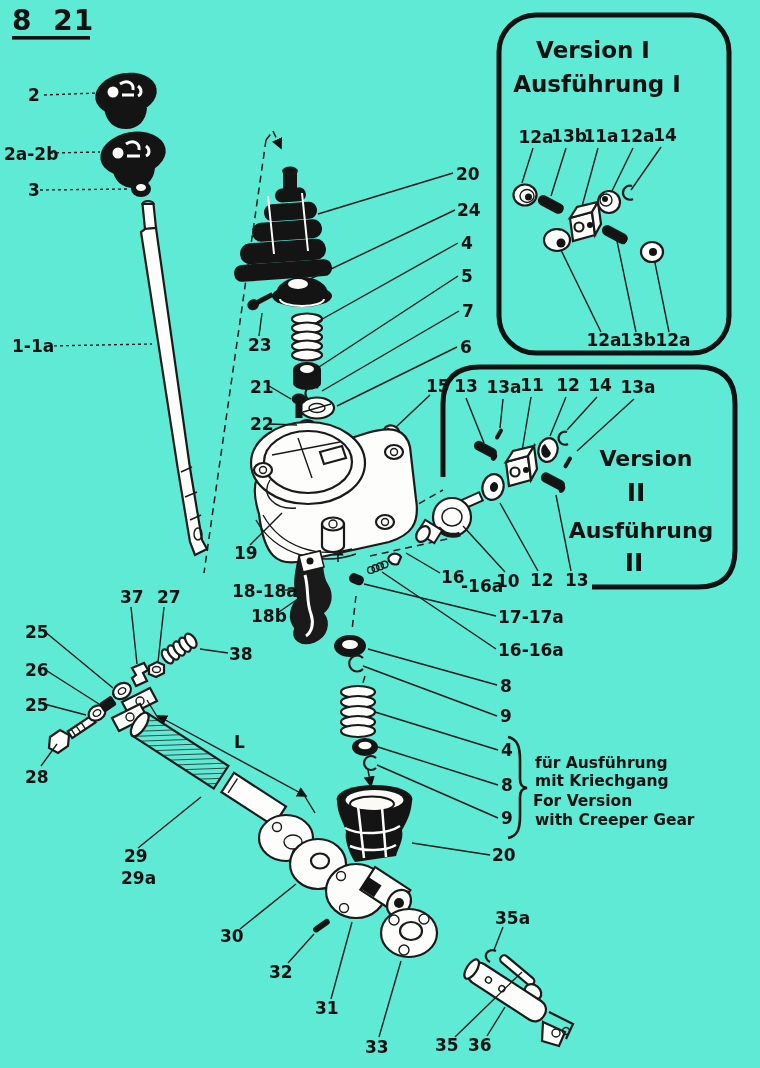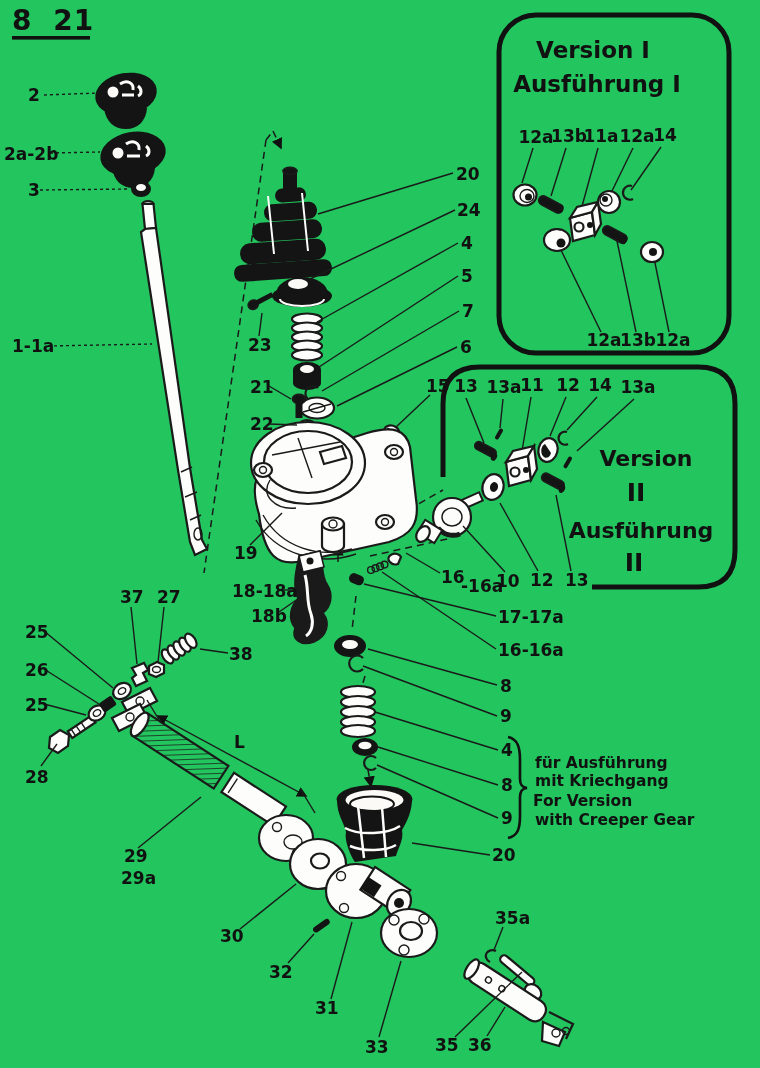--- a/index.html
+++ b/index.html
@@ -1,17 +1,17 @@
 <!DOCTYPE html>
 <html><head>
 <meta charset="utf-8">
 <style>
   html,body{margin:0;padding:0;}
   body{background:#e8e8e8;font-family:"DejaVu Sans",sans-serif;}
-  .page{position:relative;width:760px;height:1068px;background:#22c55e;margin:0 auto;overflow:hidden;}
+  .page{position:relative;width:760px;height:1068px;background:#5eead4;margin:0 auto;overflow:hidden;}
   svg{position:absolute;left:0;top:0;}
   svg text{font-family:"DejaVu Sans","Liberation Sans",sans-serif;font-weight:bold;fill:#111;}
   .lbl{font-size:17px;}
   .lblc{font-size:17px;text-anchor:middle;}
   .ttl{font-size:22px;text-anchor:middle;}
   .ttl2{font-size:23px;text-anchor:middle;}
   .num2{font-size:25px;text-anchor:middle;}
   .note{font-size:15.5px;}
   .hdr{font-size:28px;word-spacing:10px;letter-spacing:1px;}
   .ln{stroke:#1a1a1a;stroke-width:2.2;fill:none;}

